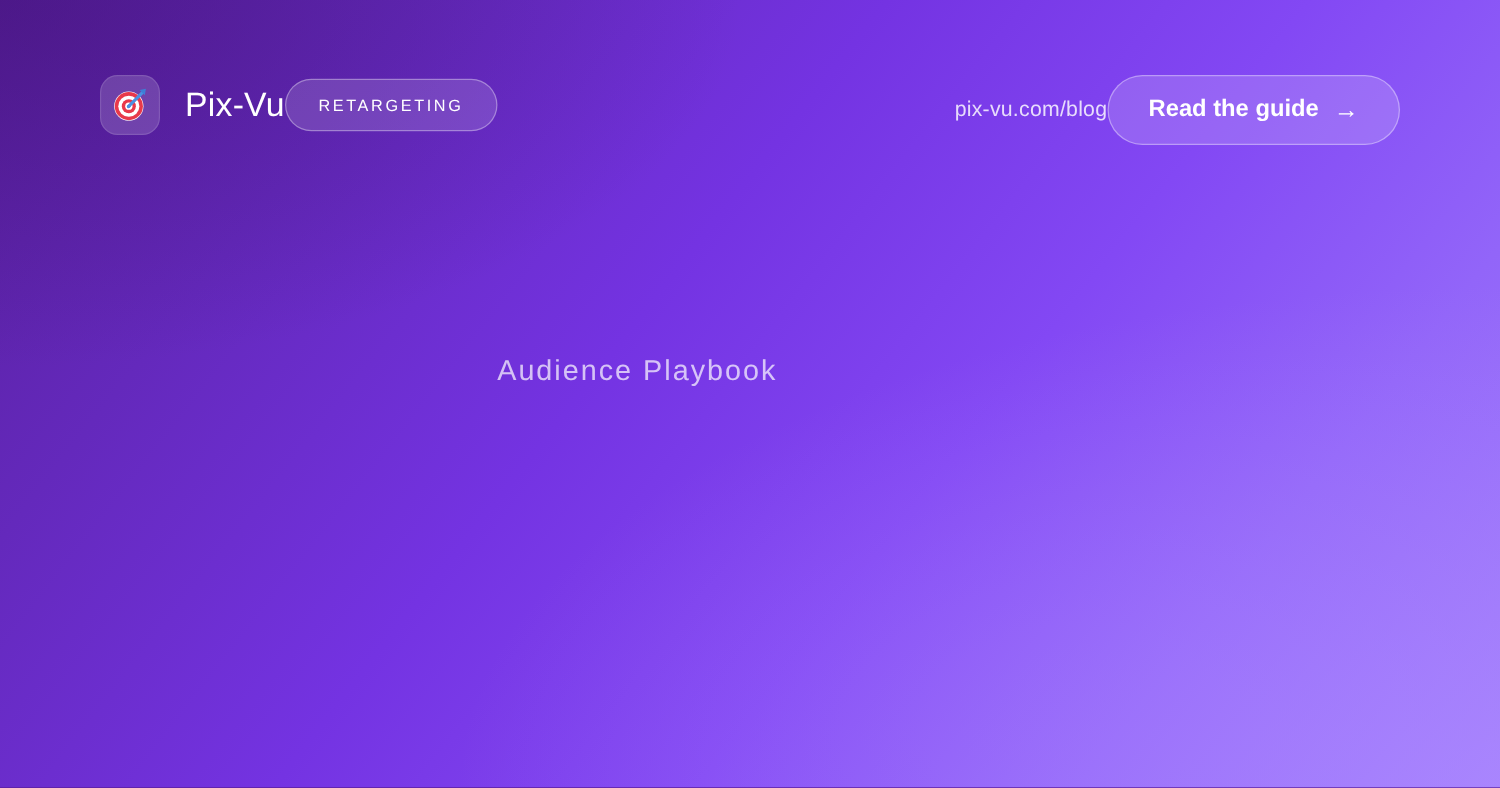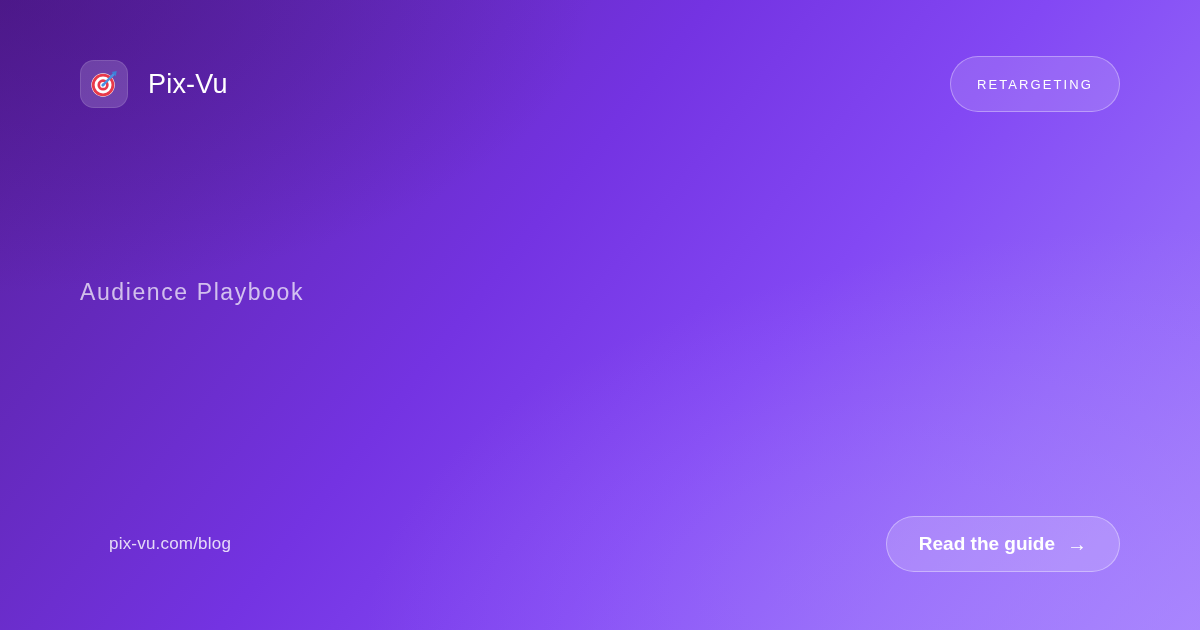--- a/index.html
+++ b/index.html
@@ -39,21 +39,21 @@
     background: radial-gradient(90% 85% at 0% 0%, rgba(60,15,110,0.42) 0%, rgba(60,15,110,0) 55%);
     pointer-events: none;
   }
 
   .inner {
     position: relative;
     width: 100%;
     height: 100%;
     padding: 60px 80px 58px 80px;
     display: flex;
-    flex-direction: column;
+    flex-direction: row;
   }
 
   
   .header {
     display: flex;
     align-items: center;
     justify-content: space-between;
     height: 48px;
   }
 
@@ -83,21 +83,21 @@
     font-weight: 400;
     letter-spacing: 0.2px;
     line-height: 1;
     white-space: nowrap;
   }
 
   .badge {
     display: inline-flex;
     align-items: center;
     justify-content: center;
-    height: 56px;
+    height: 42px;
     padding: 0 26px;
     border-radius: 999px;
     background: rgba(255,255,255,0.14);
     border: 1px solid rgba(255,255,255,0.34);
     color: #ffffff;
     font-size: 13px;
     font-weight: 400;
     letter-spacing: 2.1px;
     text-transform: uppercase;
     white-space: nowrap;

